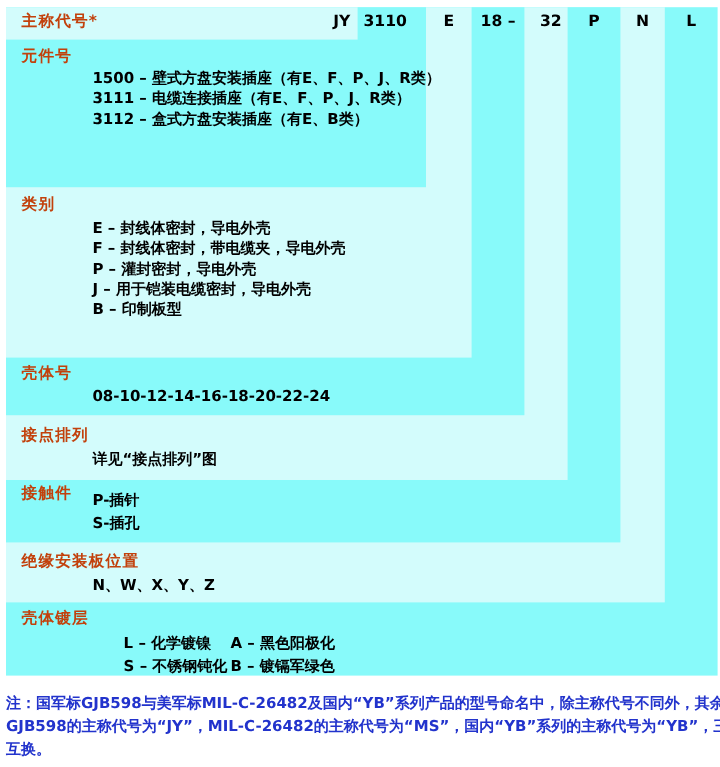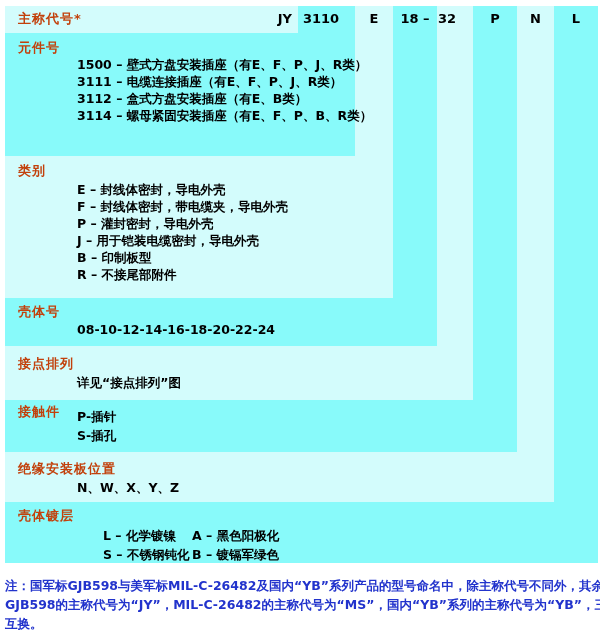--- a/index.html
+++ b/index.html
@@ -28,41 +28,39 @@
   <div class="layer bg-pale" style="left: 5px; top: 6px; width: 388px; height: 292px; background: rgb(211, 252, 252);"></div>
   <div class="layer bg-med" style="left: 5px; top: 6px; width: 350px; height: 150px; background: rgb(136, 250, 250);"></div>
   <div class="layer bg-pale" style="left: 5px; top: 6px; width: 293px; height: 27px; background: rgb(211, 252, 252);"></div>
 
   <div class="abs sec-label" style="left:18px;top:11px;">主称代号*</div>
 
   <div class="code" style="left:230px;width:62px;text-align:right;">JY</div>
   <div class="code" style="left:298px;width:46px;">3110</div>
   <div class="code" style="left:355px;width:38px;">E</div>
   <div class="code" style="left:393px;width:44px;">18 –</div>
-  <div class="code" style="left:437px;width:36px;text-align:left;padding-left:1px;">32</div>
+  <div class="code" style="left:437px;width:36px;text-align:left;padding-left:13px;">32</div>
   <div class="code" style="left:473px;width:44px;">P</div>
   <div class="code" style="left:517px;width:37px;">N</div>
   <div class="code" style="left:554px;width:44px;">L</div>
 
   <div class="abs sec-label" style="left:18px;top:40px;">元件号</div>
   <div class="abs item list" style="left:77px;top:56px;">
     <div>1500 – 壁式方盘安装插座（有E、F、P、J、R类）</div>
     <div>3111 – 电缆连接插座（有E、F、P、J、R类）</div>
     <div>3112 – 盒式方盘安装插座（有E、B类）</div>
-    <div>3114 – 螺母紧固安装插座（有E、F、P、B、R类）</div>
   </div>
 
   <div class="abs sec-label" style="left:18px;top:163px;">类别</div>
   <div class="abs item list" style="left:77px;top:181px;">
     <div>E – 封线体密封，导电外壳</div>
     <div>F – 封线体密封，带电缆夹，导电外壳</div>
     <div>P – 灌封密封，导电外壳</div>
     <div>J – 用于铠装电缆密封，导电外壳</div>
     <div>B – 印制板型</div>
-    <div>R – 不接尾部附件</div>
   </div>
 
   <div class="abs sec-label" style="left:18px;top:304px;">壳体号</div>
   <div class="abs item" style="left:77px;top:322px;">08-10-12-14-16-18-20-22-24</div>
 
   <div class="abs sec-label" style="left:18px;top:356px;">接点排列</div>
   <div class="abs item" style="left:77px;top:375px;">详见“接点排列”图</div>
 
   <div class="abs sec-label" style="left:18px;top:404px;">接触件</div>
   <div class="abs item list wide" style="left:77px;top:407px;">

